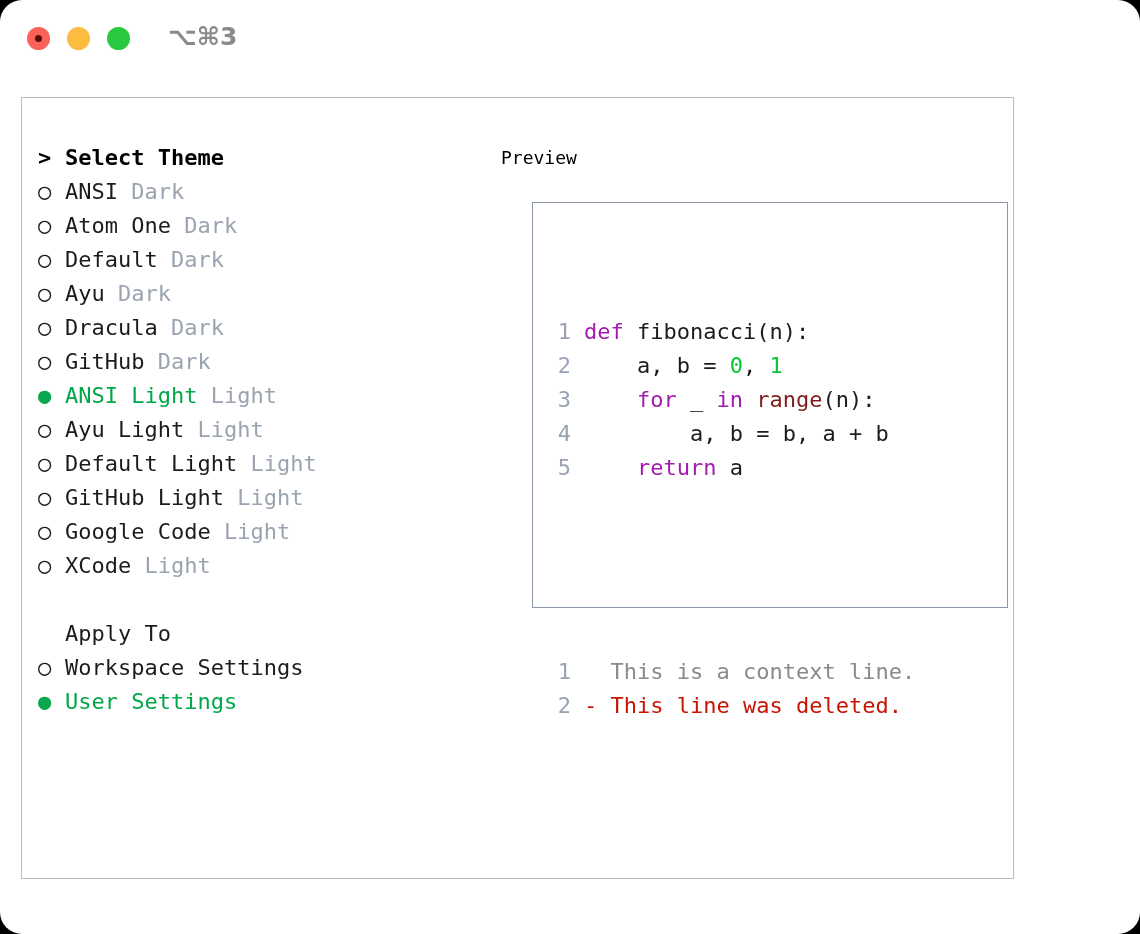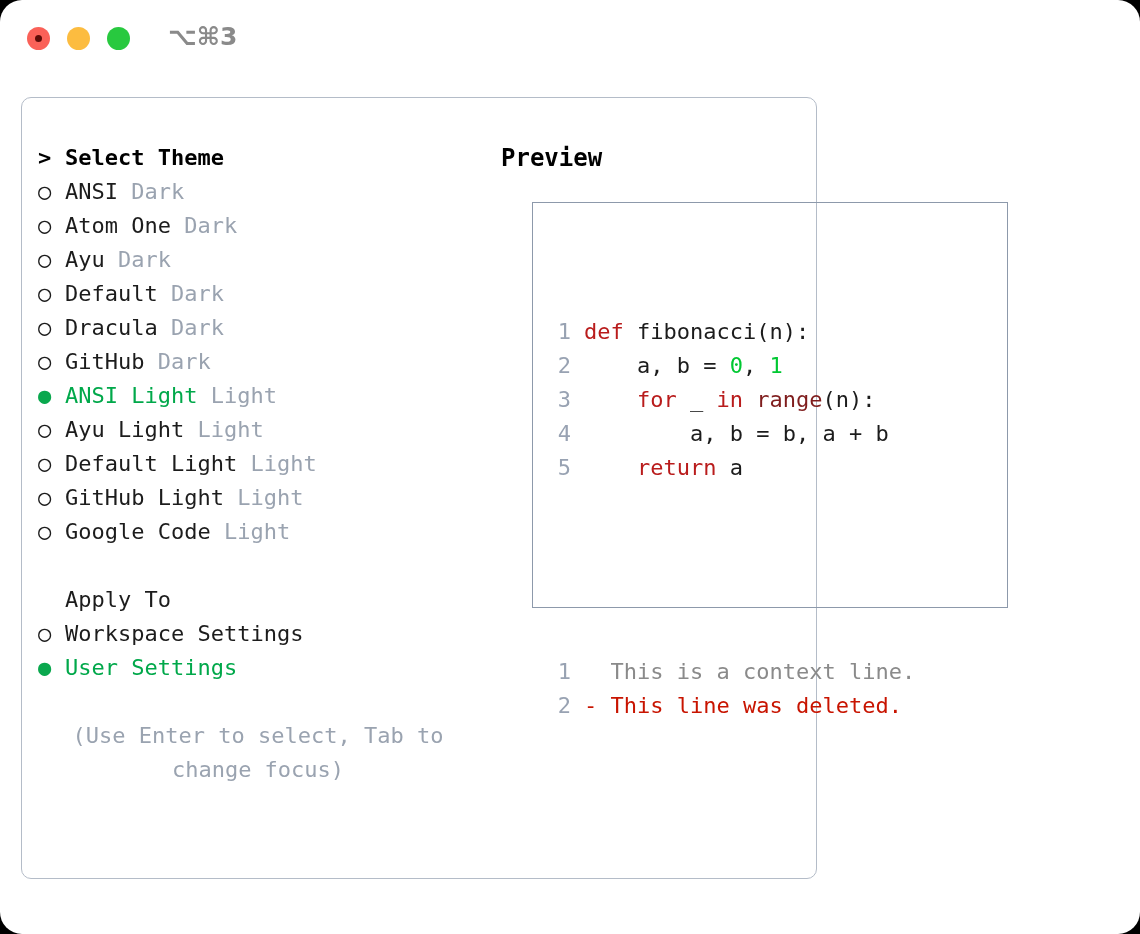--- a/index.html
+++ b/index.html
@@ -59,24 +59,24 @@
     color: #8a8a8a;
     letter-spacing: 0px;
     font-family: "DejaVu Sans", "Liberation Sans", sans-serif;
   }
 
   
   #panel {
     position: absolute;
     left: 21px;
     top: 97px;
-    width: 796px;
+    width: 993px;
     height: 782px;
     border: 1.6px solid #b4bcc8;
-    border-radius: 10px;
+    border-radius: 0;
     box-sizing: border-box;
   }
 
   
   #left-col {
     position: absolute;
     left: 16px;
     top: 43px;
     width: 440px;
   }
@@ -107,23 +107,23 @@
     display: block;
     height: 34px;
   }
   .dim { color: #9aa3b0; text-align: center; }
   .sel { color: #00a84a; }
   .sel-dot { color: #0aa84e; }
   .spacer { display: block; height: 34px; }
 
   
   #preview-title {
-    font-weight: bold;
+    font-weight: normal;
     color: #000000;
-    font-size: 24px;
+    font-size: 18px;
     line-height: 34px;
     font-family: "DejaVu Sans Mono", "Liberation Mono", monospace;
   }
   #preview-box {
     position: absolute;
     left: 31px;
     top: 61px;
     width: 476px;
     height: 406px;
     border: 1.6px solid #8d99ab;
@@ -138,21 +138,21 @@
     line-height: 34px;
     white-space: pre;
   }
   .lnum {
     display: inline-block;
     width: 26px;
     text-align: right;
     color: #98a2b2;
   }
   .gap { display: inline-block; width: 13px; }
-  .kw   { color: #b91c1c; }
+  .kw   { color: #a21caf; }
   .fn   { color: #7f1d1d; }
   .num  { color: #00c832; }
   .id   { color: #1c1c1c; }
   .diff-ctx { color: #8a8a8a; }
   .diff-del { color: #c81400; }
   .diff-add { color: #00c800; }
   .code-blank { display: block; height: 34px; }
 </style>
 </head>
 <body>
@@ -168,43 +168,43 @@
 
   <div id="panel">
 
     <div id="left-col">
 
       <div class="mono section-title"><span class="marker">&gt;</span><span>Select Theme</span></div>
 
       <div id="theme-list">
           <div class="mono row"><span class="marker">○</span><span>ANSI </span><span class="dim">Dark</span></div>
           <div class="mono row"><span class="marker">○</span><span>Atom One </span><span class="dim">Dark</span></div>
+          <div class="mono row"><span class="marker">○</span><span>Default </span><span class="dim">Dark</span></div>
           <div class="mono row"><span class="marker">○</span><span>Ayu </span><span class="dim">Dark</span></div>
-          <div class="mono row"><span class="marker">○</span><span>Default </span><span class="dim">Dark</span></div>
           <div class="mono row"><span class="marker">○</span><span>Dracula </span><span class="dim">Dark</span></div>
           <div class="mono row"><span class="marker">○</span><span>GitHub </span><span class="dim">Dark</span></div>
           <div class="mono row"><span class="marker sel-dot">●</span><span class="sel">ANSI Light </span><span class="dim">Light</span></div>
           <div class="mono row"><span class="marker">○</span><span>Ayu Light </span><span class="dim">Light</span></div>
           <div class="mono row"><span class="marker">○</span><span>Default Light </span><span class="dim">Light</span></div>
           <div class="mono row"><span class="marker">○</span><span>GitHub Light </span><span class="dim">Light</span></div>
           <div class="mono row"><span class="marker">○</span><span>Google Code </span><span class="dim">Light</span></div>
+          <div class="mono row"><span class="marker">○</span><span>XCode </span><span class="dim">Light</span></div>
         </div>
 
       <div class="spacer"></div>
 
       <div class="mono"><span class="marker"></span><span>Apply To</span></div>
 
       <div id="apply-to-list">
           <div class="mono row"><span class="marker">○</span><span>Workspace Settings</span></div>
           <div class="mono row"><span class="marker sel-dot">●</span><span class="sel">User Settings</span></div>
         </div>
 
       <div class="spacer"></div>
 
-      <div class="mono dim"><span class="row">(Use Enter to select, Tab to</span><span class="row">change focus)</span></div>
     </div>
 
     <div id="right-col">
       <div id="preview-title">Preview</div>
 
       <div id="preview-box">
         <div id="code-area">
           <div id="code-lines"><div><span class="lnum">1</span><span class="gap"></span><span class="kw">def</span><span class="id"> </span><span class="id">fibonacci(n):</span></div><div><span class="lnum">2</span><span class="gap"></span><span class="id">    a, b = </span><span class="num">0</span><span class="id">, </span><span class="num">1</span></div><div><span class="lnum">3</span><span class="gap"></span><span class="id">    </span><span class="kw">for</span><span class="id"> _ </span><span class="kw">in</span><span class="id"> </span><span class="fn">range</span><span class="id">(n):</span></div><div><span class="lnum">4</span><span class="gap"></span><span class="id">        a, b = b, a + b</span></div><div><span class="lnum">5</span><span class="gap"></span><span class="id">    </span><span class="kw">return</span><span class="id"> a</span></div></div>
           <div class="code-blank"></div>
           <div id="diff-lines"><div><span class="lnum">1</span><span class="gap"></span><span class="diff-ctx">  This is a context line.</span></div><div><span class="lnum">2</span><span class="gap"></span><span class="diff-del">- This line was deleted.</span></div></div>

